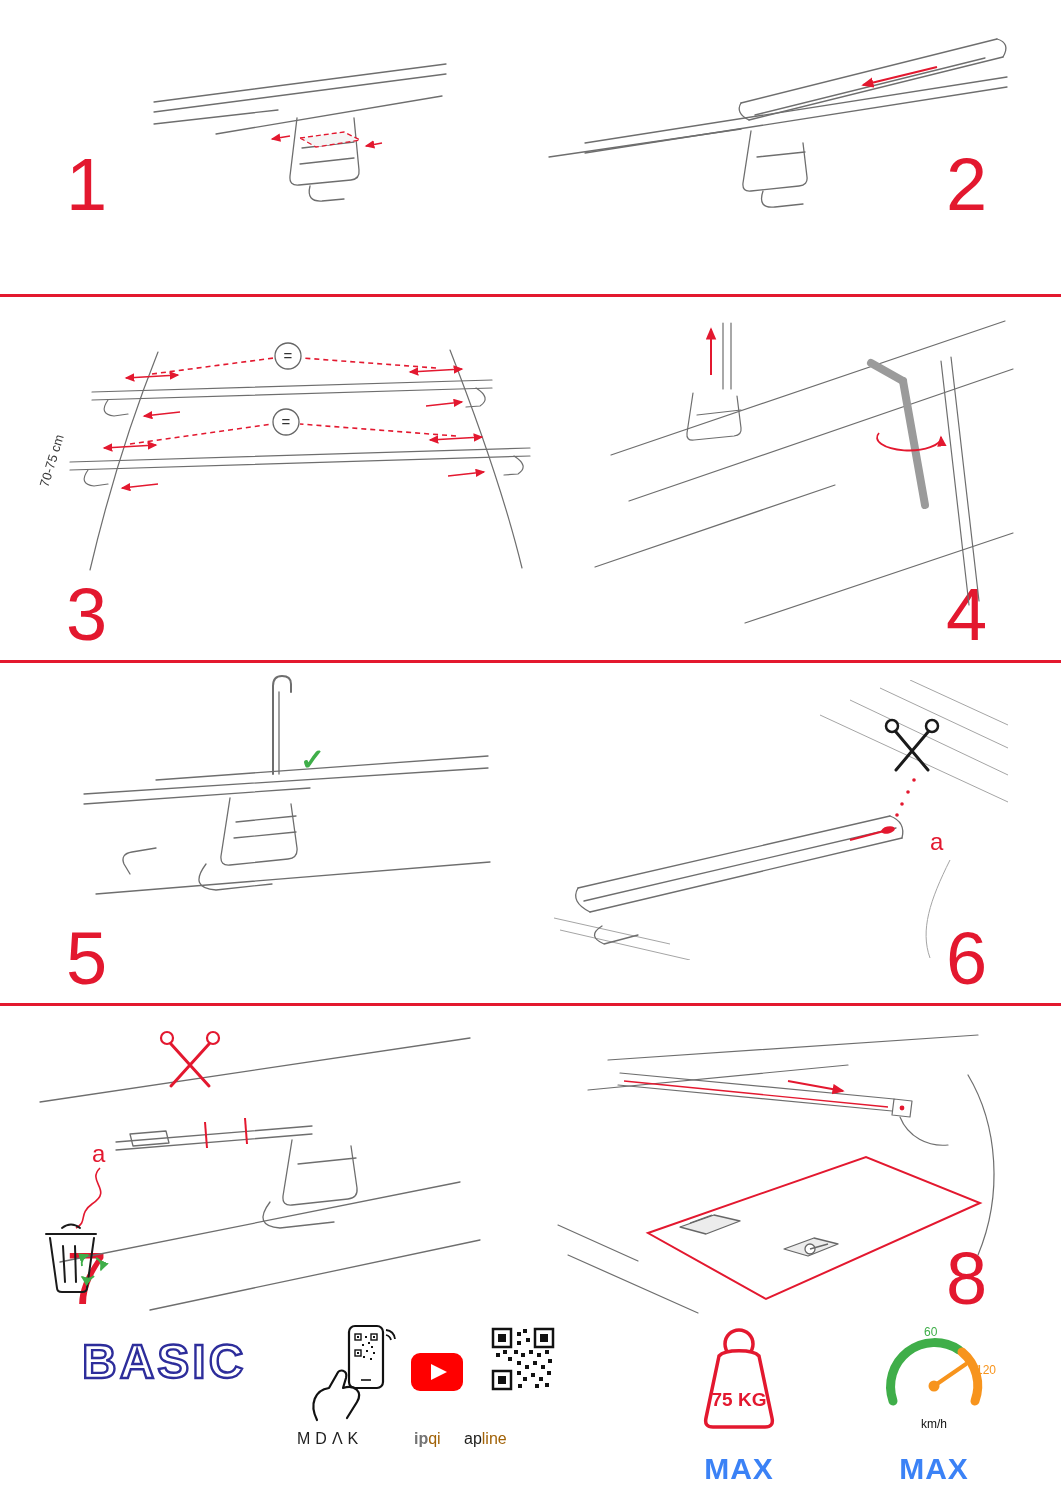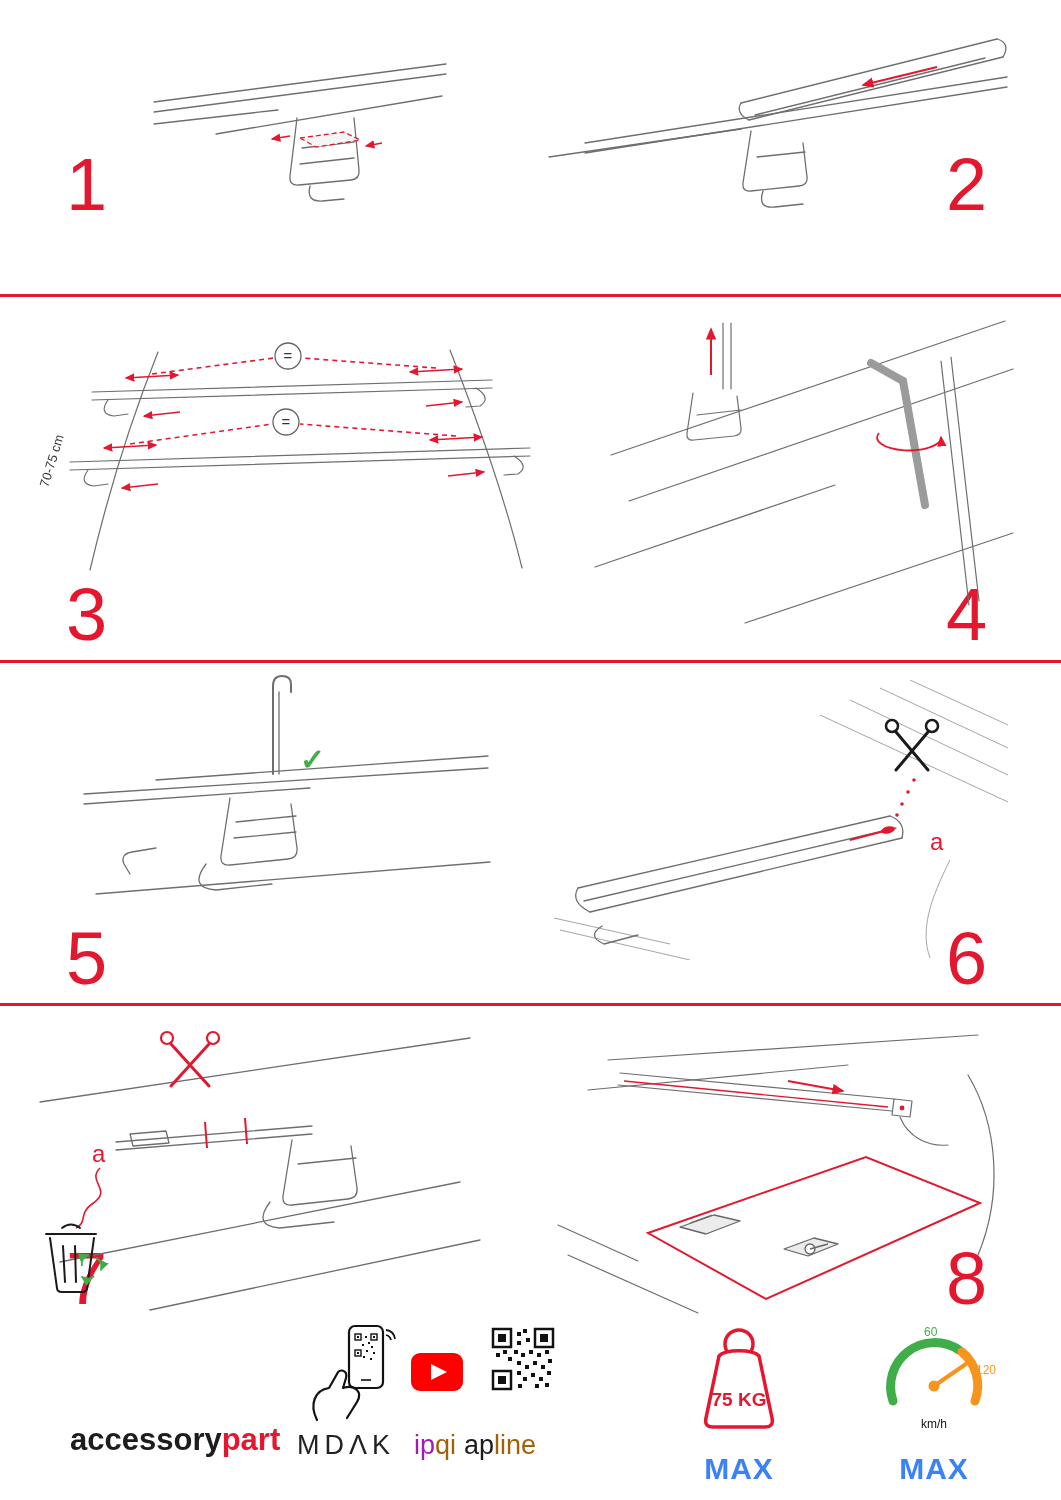--- a/index.html
+++ b/index.html
@@ -9,22 +9,22 @@
   .num{position:absolute;color:#e3182f;font-size:74px;line-height:1;font-weight:400;}
   .rule{position:absolute;left:0;width:1061px;height:3px;background:#e3182f;}
   svg{display:block;}
   .brand-title{position:absolute;left:82px;top:1334px;width:200px;
         font-size:48px;font-weight:700;letter-spacing:3px;color:#2d2d9b;}
   @supports (-webkit-text-stroke: 1px black){
     .brand-title{color:#ffffff;-webkit-text-stroke:2.4px #2d2d9b;}
   }
   .brand-sub{position:absolute;left:70px;top:1422px;font-size:31px;font-weight:700;}
   .brand-sub .b{color:#1d1d1b;} .brand-sub .r{color:#e3182f;}
-  .label-line{position:absolute;font-size:27px;font-weight:500;color:#222;}
-  .label-line .g{color:#a21caf;} .label-line .r{color:#a16207;} .label-line .b{color:#1d1d1b;}
+  .label-line{position:absolute;font-size:16px;font-weight:500;color:#222;}
+  .label-line .g{color:#737373;font-weight:bold;} .label-line .r{color:#a16207;} .label-line .b{color:#1d1d1b;}
   .max{position:absolute;text-align:center;font-size:30px;font-weight:600;
        color:#3b82f6;letter-spacing:1px;}
 </style>
 </head>
 <body>
 
 <div class="page">
 
   <svg width="0" height="0" style="position:absolute">
     <defs>
@@ -253,21 +253,21 @@
     <path d="M100,218 L318,142 L432,188 L218,284 z" stroke="#e3182f" stroke-width="2" fill="none"></path>
     <g stroke="#666" stroke-width="1.3" fill="#ececec" stroke-linejoin="round">
       <path d="M132,212 l34,-12 l26,6 l-34,13 z"></path>
       <path d="M142,208 l22,-8"></path>
       <path d="M236,234 l30,-11 l24,6 l-30,12 z"></path>
       <circle cx="262" cy="234" r="5" fill="#fff"></circle>
       <path d="M262,234 l18,-5"></path>
     </g>
   </svg>
 
-  <div class="brand-sub"><span class="b">accessory</span><span class="r">part</span></div>
+  <div class="brand-title">BASIC</div>
 
   <svg class="abs" style="left:305px;top:1322px" width="95" height="100" viewBox="0 0 95 100">
     <rect x="44" y="4" width="34" height="62" rx="6" stroke="#111" stroke-width="2.2" fill="#fff"></rect>
     <g>
       <rect x="50" y="12" width="6" height="6" stroke="#111" stroke-width="1.4" fill="none"></rect>
       <rect x="66" y="12" width="6" height="6" stroke="#111" stroke-width="1.4" fill="none"></rect>
       <rect x="50" y="28" width="6" height="6" stroke="#111" stroke-width="1.4" fill="none"></rect>
       <g fill="#111">
         <rect x="52" y="14" width="2" height="2"></rect>
           <rect x="68" y="14" width="2" height="2"></rect>

